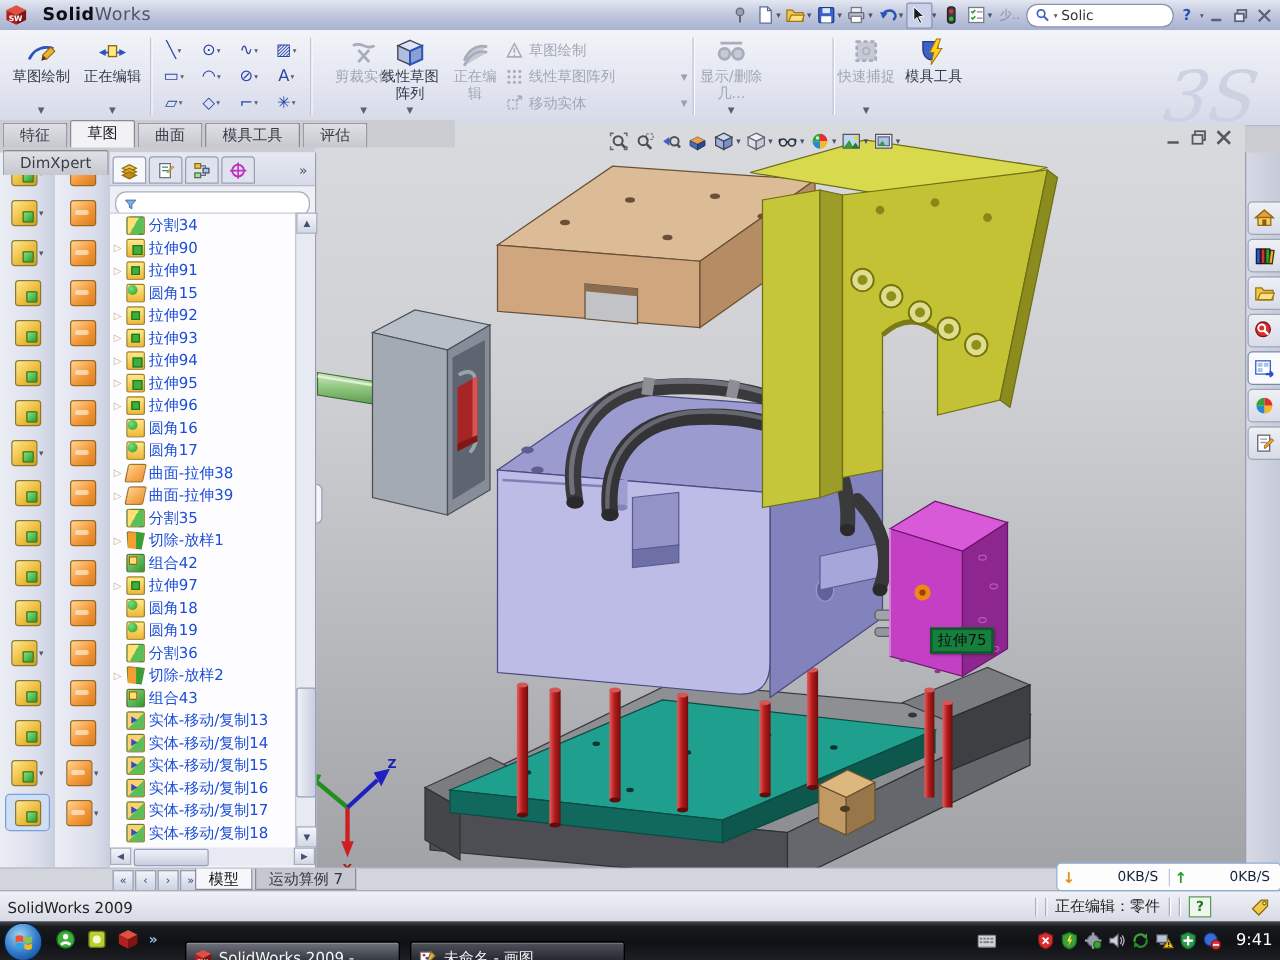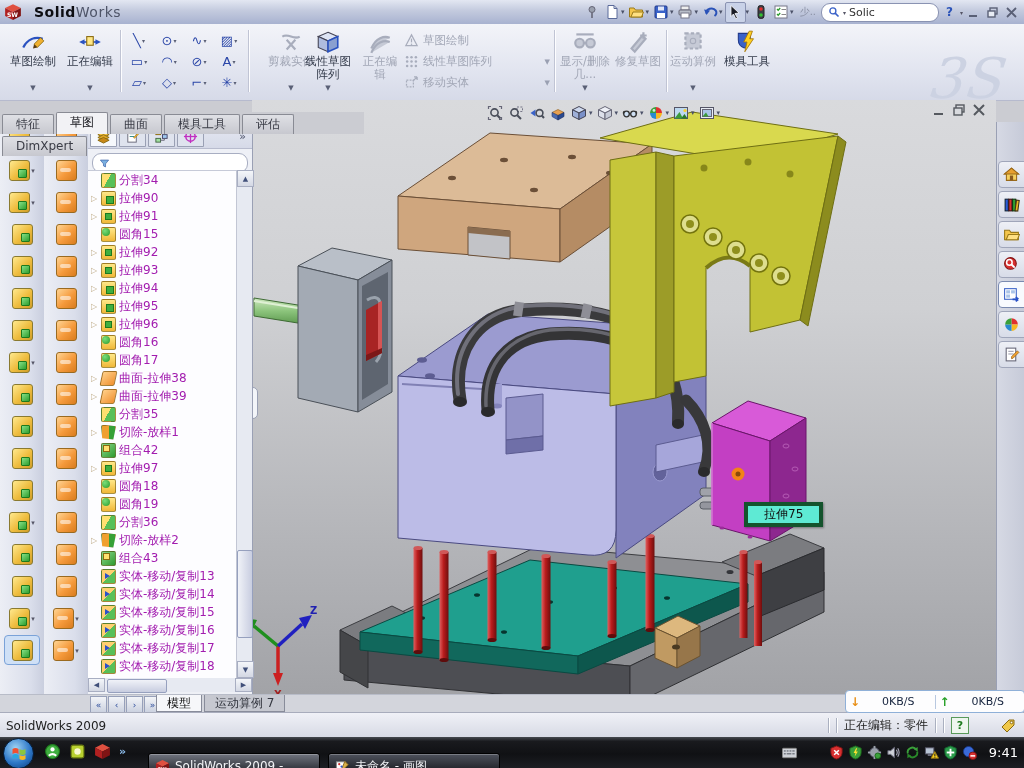--- a/index.html
+++ b/index.html
@@ -42,21 +42,21 @@
   .sg{display:flex;align-items:center;justify-content:center;gap:1px;color:#2a46a8;font-size:13px}
   .sg .sgc{font-size:6px;color:#5a6076}
   #cb-group3{position:absolute;left:404px;top:6px;width:146px}
   .g3row{display:flex;align-items:center;height:21px;gap:4px;color:#a2a7b6;font-size:11.5px}
   .g3row svg{width:15px;height:15px}
   .g3caret{margin-left:auto;font-size:7px;color:#9aa0b2}
   #watermark{position:absolute;right:18px;top:22px;font-family:"DejaVu Serif","Liberation Serif",serif;
     font-style:italic;font-size:56px;color:#ccd2e2;transform:skewX(-8deg);user-select:none}
 
   
-  #tabrow{position:absolute;left:0;top:112px;width:364px;height:22px;background:#cbccd2;z-index:6}
+  #tabrow{position:absolute;left:0;top:96px;width:364px;height:22px;background:#cbccd2;z-index:6}
   .rtab{position:relative;display:inline-block;height:19px;line-height:19px;padding:0 13px;margin-left:2px;
     background:linear-gradient(180deg,#dfe0e5,#c7c8cf);border:1px solid #898b94;border-bottom:none;
     font-size:12px;color:#3a3c46;top:2px;border-radius:2px 2px 0 0}
   .rtab.active{background:#f2f2f5;color:#16161c;height:21px;top:0;z-index:2}
 
   
   .ltb{position:absolute;top:122px;width:44px;height:572px;
     background:linear-gradient(90deg,#eceef5 0%,#dadeeb 70%,#c9cede 100%);border-right:1px solid #b4b9cc}
   #ltb1{left:0}#ltb2{left:44px}
   .lbb{width:38px;height:31px;margin:1px auto;display:flex;align-items:center;justify-content:center;gap:1px}
@@ -79,21 +79,21 @@
   .ttab.active{background:#f6f8fc}
   .ttab svg{width:15px;height:15px}
   #ttchevron{margin-left:auto;color:#4a5068;font-size:11px;padding-right:4px}
   #filterrow{height:24px;display:flex;align-items:center;padding:2px 4px}
   #filterbox{flex:1;height:18px;background:#fff;border:1px solid #a8aec2;border-radius:9px;
     display:flex;align-items:center;padding:0 6px;gap:4px}
   #treelist{position:absolute;left:0;top:48px;width:149px;height:508px;background:#fdfdff;overflow:hidden;
     border-top:1px solid #c6cad8}
   .trow{display:flex;align-items:center;height:18px;padding-left:3px;white-space:nowrap}
   .tarrow{width:10px;font-size:8px;color:#c0ae8c;flex:none}
-  .tlabel{font-size:12px;color:#a21caf}
+  .tlabel{font-size:12px;color:#1d4ed8}
   .ti{width:13px;height:13px;margin:0 3px 0 0;border-radius:2px;position:relative;flex:none;border:1px solid rgba(95,75,15,.55)}
   .ti-split{background:linear-gradient(120deg,#ffe070 45%,#58c058 45%)}
   .ti-extrude-a,.ti-extrude-b,.ti-fillet{background:linear-gradient(180deg,#ffe888,#f0b838)}
   .ti-extrude-a::after{content:"";position:absolute;right:1px;bottom:1px;width:6px;height:6px;background:#3fae3f;border:1px solid #1d7a1d}
   .ti-extrude-b::after{content:"";position:absolute;left:3px;top:3px;width:5px;height:5px;background:#3fae3f;border:1px solid #1d7a1d}
   .ti-fillet::after{content:"";position:absolute;left:0;top:0;width:8px;height:8px;border-radius:50%;
     background:radial-gradient(circle at 35% 35%,#7ade7a,#2a9a2a)}
   .ti-surface-extrude{background:linear-gradient(135deg,#ffd089,#f09030);transform:skewX(-12deg)}
   .ti-cut-loft{background:linear-gradient(90deg,#f0a030 55%,#36a036 45%);clip-path:polygon(0 0,100% 12%,82% 100%,8% 92%)}
   .ti-combine{background:linear-gradient(135deg,#8ad88a,#2f9a2f)}
@@ -110,22 +110,22 @@
   #hthumb{width:58px;height:12px;margin:1px 0 0 2px;background:linear-gradient(180deg,#f0f2f8,#c8cde0);border:1px solid #96a0be;border-radius:2px}
 
   
   #vpwrap{position:absolute;left:252px;top:100px;width:744px;height:594px;z-index:1;
     box-shadow:inset 0 0 0 1px #9aa0ac}
   #headsup{position:absolute;left:234px;top:4px;display:flex;align-items:center;gap:3px;z-index:3}
   .hud{width:18px;height:18px;display:flex;align-items:center;justify-content:center}
   .hud svg{width:16px;height:16px}
   .hudcaret{font-size:7px;color:#4a5068;margin-left:-2px}
   #docwin{position:absolute;right:10px;top:3px;display:flex;gap:6px;z-index:3}
-  #tooltip{position:absolute;left:492px;top:402px;background:#5eead4;border:4px solid #14532d;
-    padding:0 16px;font-size:12px;color:#111;box-shadow:1px 1px 2px rgba(0,0,0,.35);z-index:4}
+  #tooltip{position:absolute;left:492px;top:402px;background:#15803d;border:2px solid #14532d;
+    padding:0 4px;font-size:12px;color:#111;box-shadow:1px 1px 2px rgba(0,0,0,.35);z-index:4}
   #splitter{position:absolute;left:-8px;top:287px;width:12px;height:30px;background:#f3f5f9;border:1px solid #9aa0b4;
     border-radius:5px;z-index:5;display:flex;flex-direction:column;align-items:center;justify-content:center;color:#7a84a0;font-size:6px;line-height:7px}
 
   
   #taskpanestrip{position:absolute;left:996px;top:122px;width:28px;height:572px;
     background:linear-gradient(90deg,#d6d9e4,#c6cad8);border-left:1px solid #9aa0b4}
   .tpbtn{width:25px;height:25px;margin:3px auto 2px auto;border:1px solid #a0a6ba;border-radius:4px 0 0 4px;
     background:linear-gradient(180deg,#eef0f6,#d8dce8);display:flex;align-items:center;justify-content:center}
   .tpbtn.sel{background:#f8fafe;border-color:#7a8ab0}
   .tpbtn svg{width:17px;height:17px}
@@ -145,21 +145,21 @@
   #sb-left{padding-left:6px;font-size:12px;color:#222}
   #sb-right{margin-left:auto;display:flex;align-items:center;gap:7px;padding-right:8px}
   .sbsep{width:1px;height:15px;background:#aab0c0;box-shadow:1px 0 0 #fff}
   #sb-edit{font-size:12px;color:#222}
   #qmark{width:16px;height:15px;background:#eef6ee;border:1px solid #5a9a5a;color:#1d7a1d;font-weight:bold;
     font-size:11px;display:flex;align-items:center;justify-content:center}
   #netmon{position:absolute;left:845px;top:690px;width:178px;height:21px;background:#fdfdfe;
     border:1px solid #8fb0d8;border-radius:4px;display:flex;align-items:center;z-index:40;font-size:11px;color:#16243e}
   #netmon .arr{font-size:12px;font-weight:bold;margin:0 4px}
   #netmon .dn{color:#e89018}#netmon .up{color:#28a028}
-  #netmon .nval{flex:1;text-align:right;padding-right:20px}
+  #netmon .nval{flex:1;text-align:right;padding-right:8px}
   #netmon .ndiv{width:1px;height:14px;background:#b8c8e0}
   #taskbar{position:absolute;left:0;top:737px;width:1024px;height:31px;
     background:linear-gradient(180deg,#45494f 0%,#191a1e 14%,#101114 55%,#1d1f24 100%)}
   #startorb{position:absolute;left:3px;top:1px;width:29px;height:29px;border-radius:50%;
     background:radial-gradient(circle at 40% 32%,#9fd4f4,#2e78c8 55%,#0c3a78);border:1px solid #06203f;
     display:flex;align-items:center;justify-content:center}
   #ql{position:absolute;left:44px;top:6px;display:flex;align-items:center;gap:8px}
   .qlic{width:17px;height:17px;display:flex;align-items:center;justify-content:center}
   #qlchev{color:#8fc0f0;font-size:11px;font-weight:bold}
   #taskwins{position:absolute;left:148px;top:16px;display:flex;gap:8px}
@@ -432,38 +432,29 @@
         <svg viewBox="0 0 24 24">
           <circle cx="7" cy="13" r="4" fill="none" stroke="#999" stroke-width="2"></circle>
           <circle cx="17" cy="13" r="4" fill="none" stroke="#999" stroke-width="2"></circle>
           <line x1="11" y1="13" x2="13" y2="13" stroke="#999" stroke-width="2"></line>
           <line x1="4" y1="5" x2="20" y2="5" stroke="#bbb" stroke-width="2"></line>
         </svg>
       </span>
     <span>显示/删除几...</span>
     <span class="ccaret">▼</span>
   </div>
-  <div class="cbtn dis" style="left:614px;width:48px">
-    <span class="cic">
-        <svg viewBox="0 0 24 24">
-          <polygon points="6,18 16,6 19,9 9,21" fill="none" stroke="#999" stroke-width="2"></polygon>
-          <path d="M17 3 L17 9 M14 6 L20 6" stroke="#999" stroke-width="2"></path>
-        </svg>
-      </span>
-    <span>修复草图</span>
-  </div>
   <div class="csep" style="left:666px"></div>
   <div class="cbtn dis" style="left:670px;width:46px">
     <span class="cic">
         <svg viewBox="0 0 24 24">
           <rect x="5" y="4" width="14" height="14" fill="none" stroke="#999" stroke-width="2" stroke-dasharray="3 2"></rect>
           <circle cx="12" cy="11" r="2.5" fill="#999"></circle>
         </svg>
       </span>
-    <span>运动算例</span>
+    <span>快速捕捉</span>
     <span class="ccaret">▼</span>
   </div>
   <div class="cbtn" style="left:722px;width:50px">
     <span class="cic">
         <svg viewBox="0 0 24 24">
           <path d="M4 4 h11 v6 a7.5 7.5 0 0 1 -5.5 7.5 a7.5 7.5 0 0 1 -5.5 -7.5 z" fill="#3a62c8" stroke="#223a8a"></path>
           <polygon points="14,2 9,12 12,12 10,21 18,9 14.5,9 17,2" fill="#ffd020" stroke="#a87808" stroke-width="0.8"></polygon>
         </svg>
       </span>
     <span>模具工具</span>

